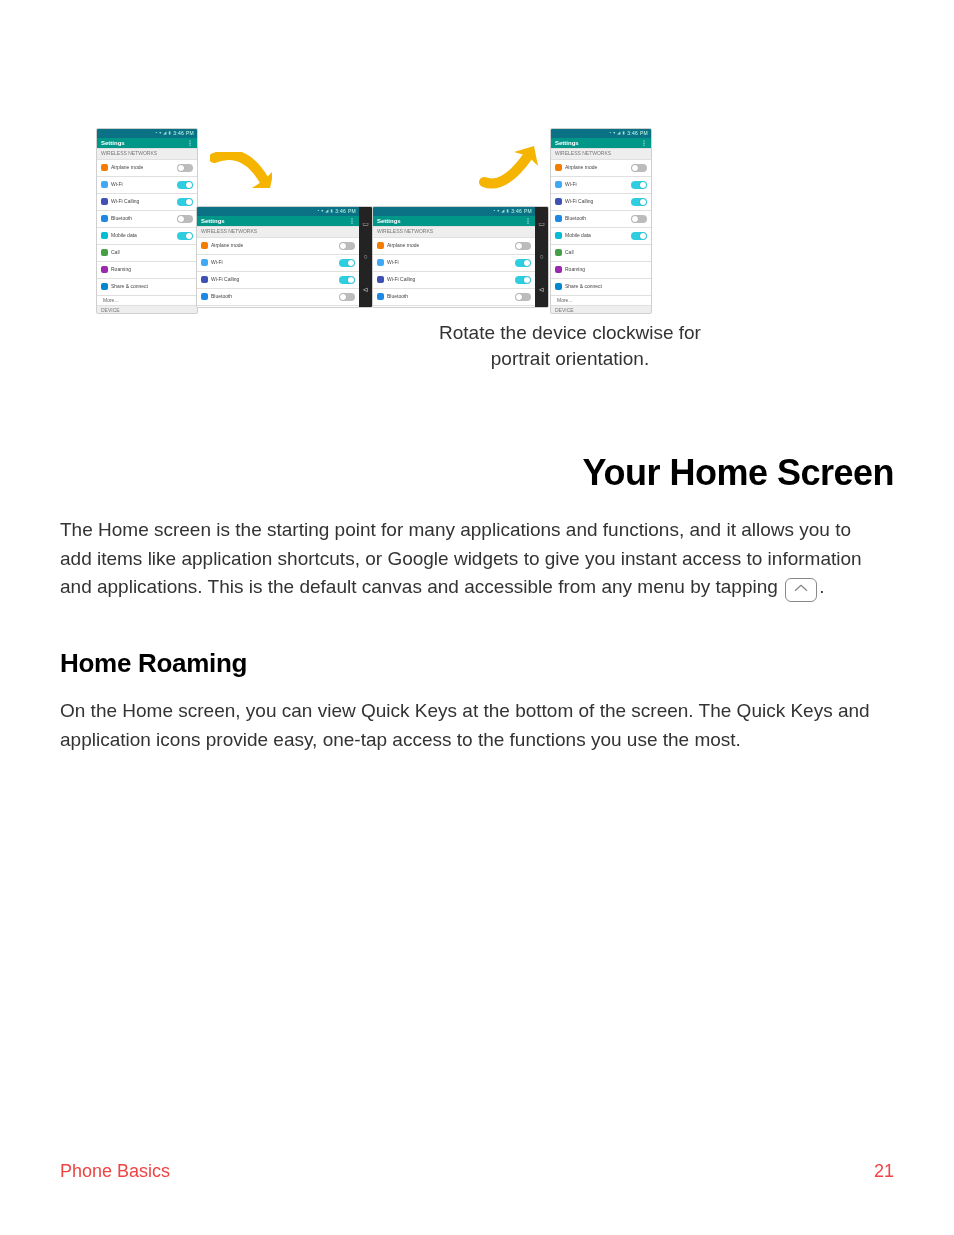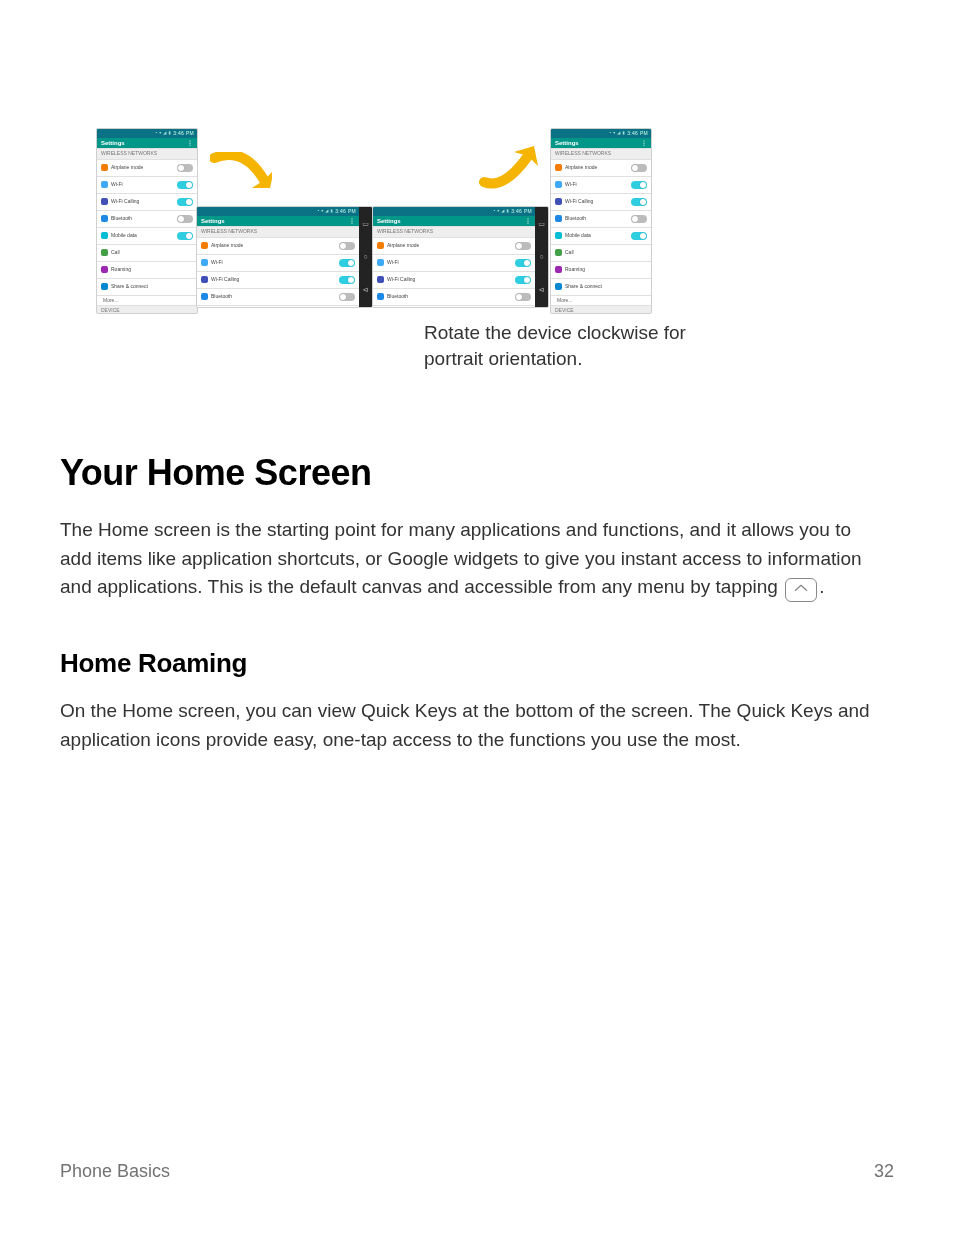--- a/index.html
+++ b/index.html
@@ -116,21 +116,21 @@
     color:#f4b400;  
     pointer-events:none;
   }
   .arrow svg{display:block;}
 
   .caption{
     position:absolute;top:192px;font-size:19px;color:var(--ink);
     max-width:320px;line-height:1.35;
   }
   .caption.left{left:36px;}
-  .caption.right{left:364px;}
+  .caption.right{left:350px;text-align:center;}
 
   
   h1{
     font-family:"Arial Black","Helvetica Neue",Arial,sans-serif;
     font-weight:900;
     font-size:36px;
     letter-spacing:-.5px;
     margin:48px 0 16px 0;
     color:#000;
   }
@@ -150,21 +150,21 @@
     border:1px solid #888;border-radius:6px;
     vertical-align:-4px;margin:0 2px;
     font-size:14px;color:#888;background:#fff;
   }
   .home-icon svg{width:16px;height:14px;}
 
   
   .footer{
     position:absolute;bottom:50px;left:60px;right:60px;
     display:flex;justify-content:space-between;
-    font-size:18px;color:#737373;
+    font-size:18px;color:#ef4444;
   }
 
 </style>
 </head>
 <body>
 
 <div class="illustration">
 
   <div class="phone portrait" style="left:36px;top:0;height:184px;">
     <div class="statusbar">
@@ -418,30 +418,30 @@
         </div>
       <div class="more">More...</div>
     </div>
     <div class="section-head">DEVICE</div>
 
   </div>
 
   <div class="caption right">Rotate the device clockwise for portrait orientation.</div>
 </div>
 
-<h1 style="margin-top:86px;">Your Home Screen</h1>
+<h1 style="margin-top:86px;text-align:right;">Your Home Screen</h1>
 
 <p>
   <span>The Home screen is the starting point for many applications and functions, and it allows you to add items like application shortcuts, or Google widgets to give you instant access to information and applications. This is the default canvas and accessible from any menu by tapping </span><span class="home-icon">
     <svg viewBox="0 0 24 18">
         <path d="M3 10 L12 2 L21 10" fill="none" stroke="#888" stroke-width="2" stroke-linejoin="round"></path>
       </svg>
   </span><span>.</span>
 </p>
 
 <h2>Home Roaming</h2>
 
 <p>On the Home screen, you can view Quick Keys at the bottom of the screen. The Quick Keys and application icons provide easy, one-tap access to the functions you use the most.</p>
 
 <div class="footer">
   <span>Phone Basics</span>
-  <span>32</span>
+  <span>21</span>
 </div>
 
 </body></html>

